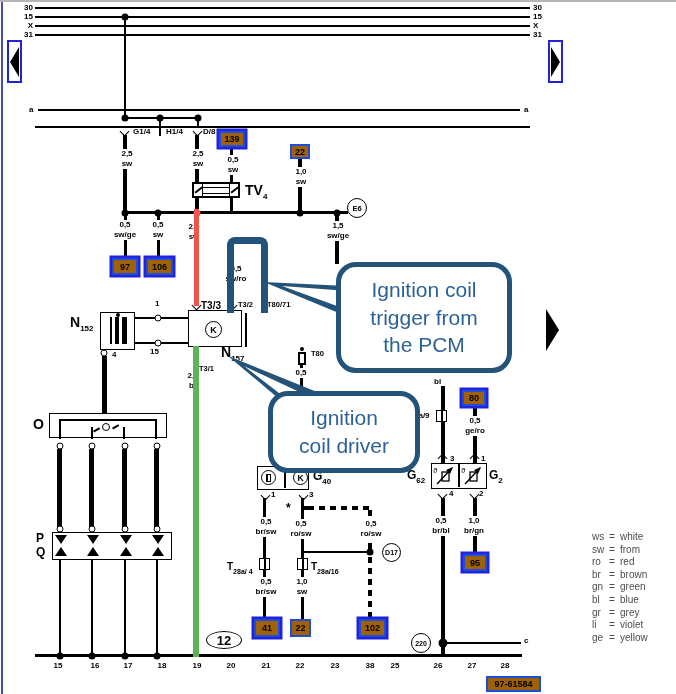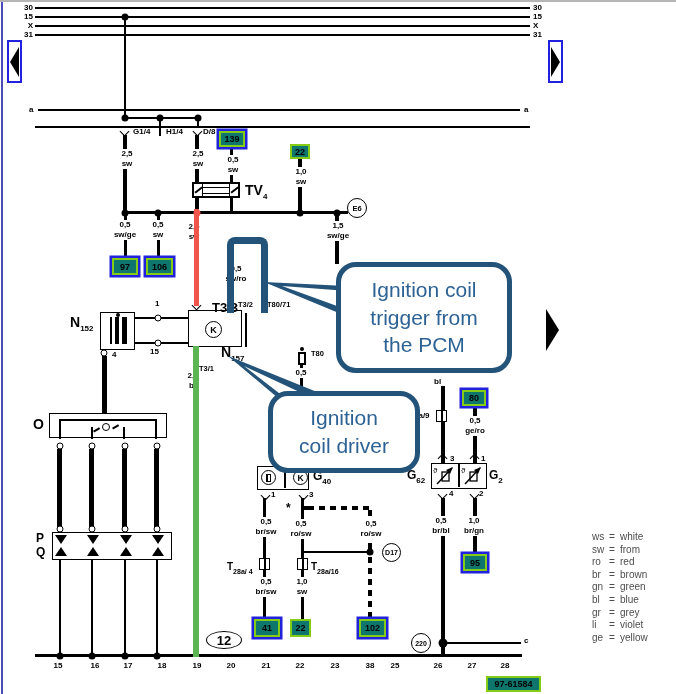--- a/index.html
+++ b/index.html
@@ -7,21 +7,21 @@
   #canvas{position:relative;width:676px;height:694px;background:#fff;overflow:hidden}
   .h{position:absolute;background:#000;height:2px}
   .v{position:absolute;background:#000;width:2px}
   .dot{position:absolute;width:7px;height:7px;border-radius:50%;background:#000;transform:translate(-50%,-50%);z-index:2}
   .dot.red{background:#f0554c;z-index:3}
   .oc{position:absolute;width:7px;height:7px;border-radius:50%;border:1.5px solid #000;background:#fff;transform:translate(-50%,-50%);z-index:2}
   .lbl{position:absolute;font-size:8px;font-weight:bold;color:#000;white-space:nowrap;z-index:2}
   .lbl.ctr{transform:translateX(-50%)}
   .wl{position:absolute;background:#fff;font-size:8px;font-weight:bold;text-align:center;line-height:1.25;transform:translateX(-50%);z-index:2;padding:0 1px;white-space:nowrap}
   .box{position:absolute;border:1.6px solid #000;background:#fff;z-index:1}
-  .nb{position:absolute;border:2px solid #84cc16;background:#0f766e;font-size:9px;font-weight:bold;display:flex;align-items:center;justify-content:center;z-index:2}
+  .nb{position:absolute;border:2px solid #1d4ed8;background:#a16207;font-size:9px;font-weight:bold;display:flex;align-items:center;justify-content:center;z-index:2}
   .nb.blu{box-shadow:0 0 0 2.5px #2121de}
   .circ{position:absolute;border:1.8px solid #000;border-radius:50%;background:#fff;display:flex;align-items:center;justify-content:center;font-weight:bold;z-index:2}
   .chev{position:absolute;width:7px;height:7px;border-left:1.8px solid #000;border-bottom:1.8px solid #000;transform:rotate(-45deg);z-index:1}
   .chev.up{transform:rotate(135deg)}
   .csq{position:absolute;width:11px;height:12px;border:1.8px solid #000;background:#fff;z-index:2}
   .csq::before{content:"";position:absolute;left:50%;top:-3px;bottom:-3px;width:2px;background:#000;transform:translateX(-50%)}
   .dashv{position:absolute;width:4px;background:repeating-linear-gradient(180deg,#000 0,#000 6px,transparent 6px,transparent 11px);z-index:1}
   .dashh{position:absolute;height:4px;background:repeating-linear-gradient(90deg,#000 0,#000 6px,transparent 6px,transparent 11px);z-index:1}
   .comp{position:absolute;font-weight:bold;white-space:nowrap;z-index:2}
   .comp .m{font-size:14px}
@@ -169,21 +169,21 @@
       <div>sw/ge</div>
     </div>
 
   <div class="wl" style="left:236px;top:264px">
       <div>0,5</div>
       <div>sw/ro</div>
     </div>
   <div class="hl" style="left:227px;top:237px;width:41px;height:76px;border-left:7px solid #235379;border-top:7px solid #235379;border-right:7px solid #235379;border-radius:8px 8px 0 0"></div>
   <div class="chev" style="left:229px;top:302px"></div>
 
-  <div class="lbl" style="left:212px;top:300px;font-size:13px">T3/3</div>
+  <div class="lbl" style="left:201px;top:300px;font-size:10px">T3/3</div>
   <div class="lbl" style="left:238px;top:300px;font-size:7.5px">T3/2</div>
   <div class="lbl" style="left:267px;top:300px;font-size:7.5px">T80/71</div>
 
   <div class="comp" style="left:70px;top:313px"><span class="m">N</span><sub>152</sub></div>
   <div class="box" style="left:100px;top:312px;width:35px;height:38px">
     <div style="position:absolute;left:9px;top:4px;width:1.6px;height:27px;background:#000"></div>
     <div style="position:absolute;left:14px;top:4px;width:4px;height:27px;background:#000"></div>
     <div style="position:absolute;left:21px;top:4px;width:5px;height:27px;background:#000"></div>
     <div style="position:absolute;left:15px;top:0px;width:4px;height:4px;border-radius:50%;background:#000"></div>
   </div>

